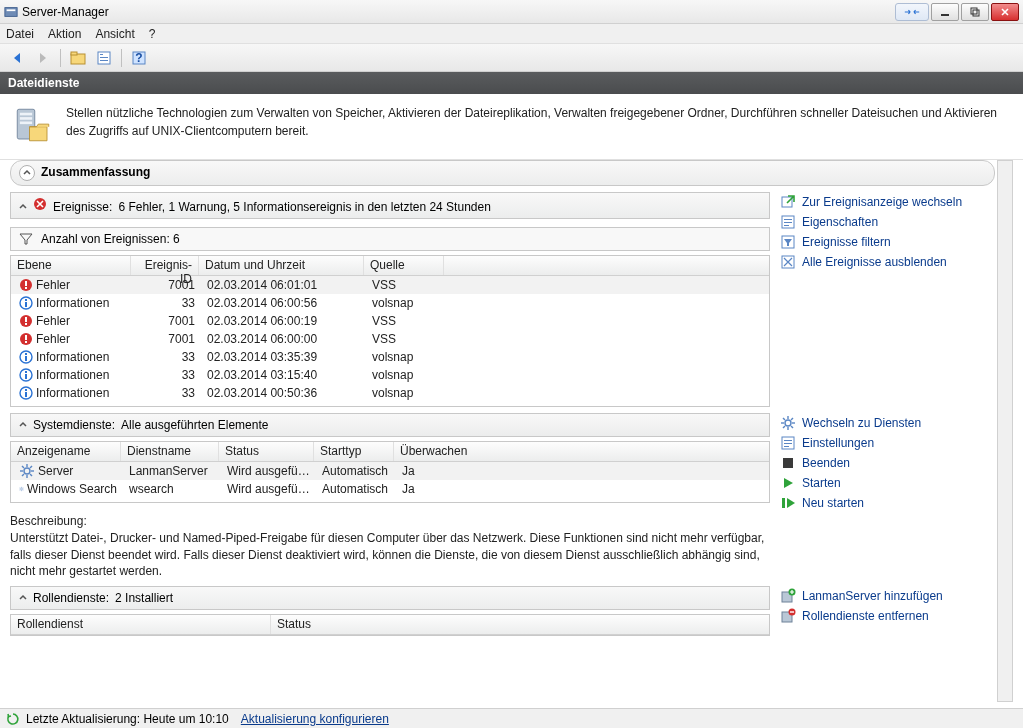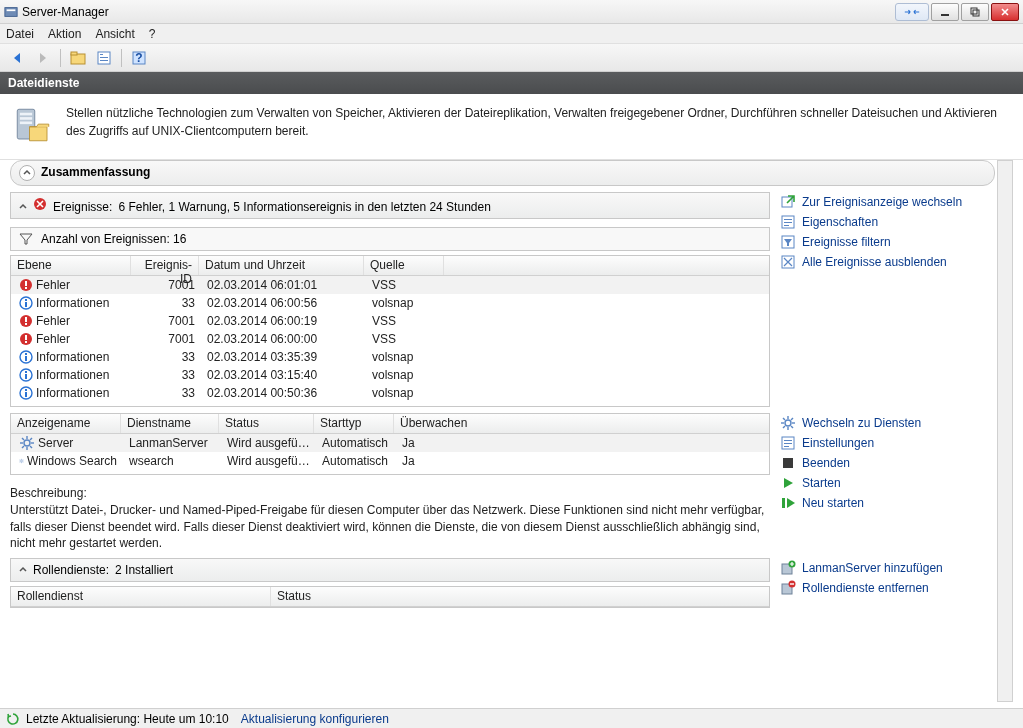--- a/index.html
+++ b/index.html
@@ -63,21 +63,21 @@
 
   .sidelinks { display:flex; flex-direction:column; gap:4px; padding:2px 0;}
   .sidelinks .sl { display:flex; align-items:center; gap:6px; cursor:pointer;}
   .sidelinks .sl .sicon { width:16px; height:16px; display:flex; align-items:center; justify-content:center;}
   .sidelinks .sl span.lbl { color:#0a3b8c; }
 
   .descblock { margin-top:6px; color:#222; line-height:1.4;}
   .descblock .dlbl { color:#222; }
 
   .status { position:absolute; bottom:0; left:0; right:0; height:20px; background:#f0f0f0; border-top:1px solid #d0d0d0; display:flex; align-items:center; padding:0 6px; gap:6px;}
-  .status .link { color:#0a3b8c; cursor:pointer; margin-left:6px;}
+  .status .link { color:#0a3b8c; cursor:pointer; margin-left:6px;text-decoration:underline;}
 
   
   .blue-arrow { fill:#2a72d4; }
 </style>
 </head>
 <body>
 
 <div class="titlebar">
   <div class="title">
     <svg viewBox="0 0 16 16">
@@ -194,21 +194,21 @@
                 <circle cx="7" cy="7" r="6" fill="#d32f2f"></circle>
                 <path d="M4 4 L10 10 M10 4 L4 10" stroke="#fff" stroke-width="1.6"></path>
               </svg></span>
           <span class="ptitle">Ereignisse:</span>
           <span class="psub">6 Fehler, 1 Warnung, 5 Informationsereignis in den letzten 24 Stunden</span>
         </div>
         <div class="filterbar">
           <svg width="14" height="14" viewBox="0 0 14 14">
               <path d="M1 2 L13 2 L8 8 L8 12 L6 12 L6 8 Z" fill="none" stroke="#555"></path>
             </svg>
-          <span>Anzahl von Ereignissen: 16</span>
+          <span>Anzahl von Ereignissen: 6</span>
         </div>
         <div class="tablewrap">
           <div class="thead">
             <div class="th" style="width:120px">Ebene</div>
             <div class="th" style="width:68px;text-align:right">Ereignis-ID</div>
             <div class="th" style="width:165px">Datum und Uhrzeit</div>
             <div class="th" style="width:80px">Quelle</div>
             <div class="th" style="flex:1;border-right:none"></div>
           </div>
           <div class="tbody" id="events-tbody">
@@ -345,20 +345,27 @@
                 </svg>
               </span>
               <span class="lbl">Alle Ereignisse ausblenden</span>
             </div>
           </div>
       </div>
     </div>
 
     <div class="row2">
       <div class="leftcol">
+        <div class="subpanel">
+          <div class="chev"><svg width="8" height="8" viewBox="0 0 8 8">
+                <path d="M1 5 L4 2 L7 5" stroke="#555" fill="none" stroke-width="1.5"></path>
+              </svg></div>
+          <span class="ptitle">Systemdienste:</span>
+          <span class="psub">Alle ausgeführten Elemente</span>
+        </div>
         <div class="tablewrap services">
           <div class="thead">
             <div class="th" style="width:110px">Anzeigename</div>
             <div class="th" style="width:98px">Dienstname</div>
             <div class="th" style="width:95px">Status</div>
             <div class="th" style="width:80px">Starttyp</div>
             <div class="th" style="flex:1;border-right:none">Überwachen</div>
           </div>
           <div class="tbody services" id="services-tbody">
               <div class="tr sel">

